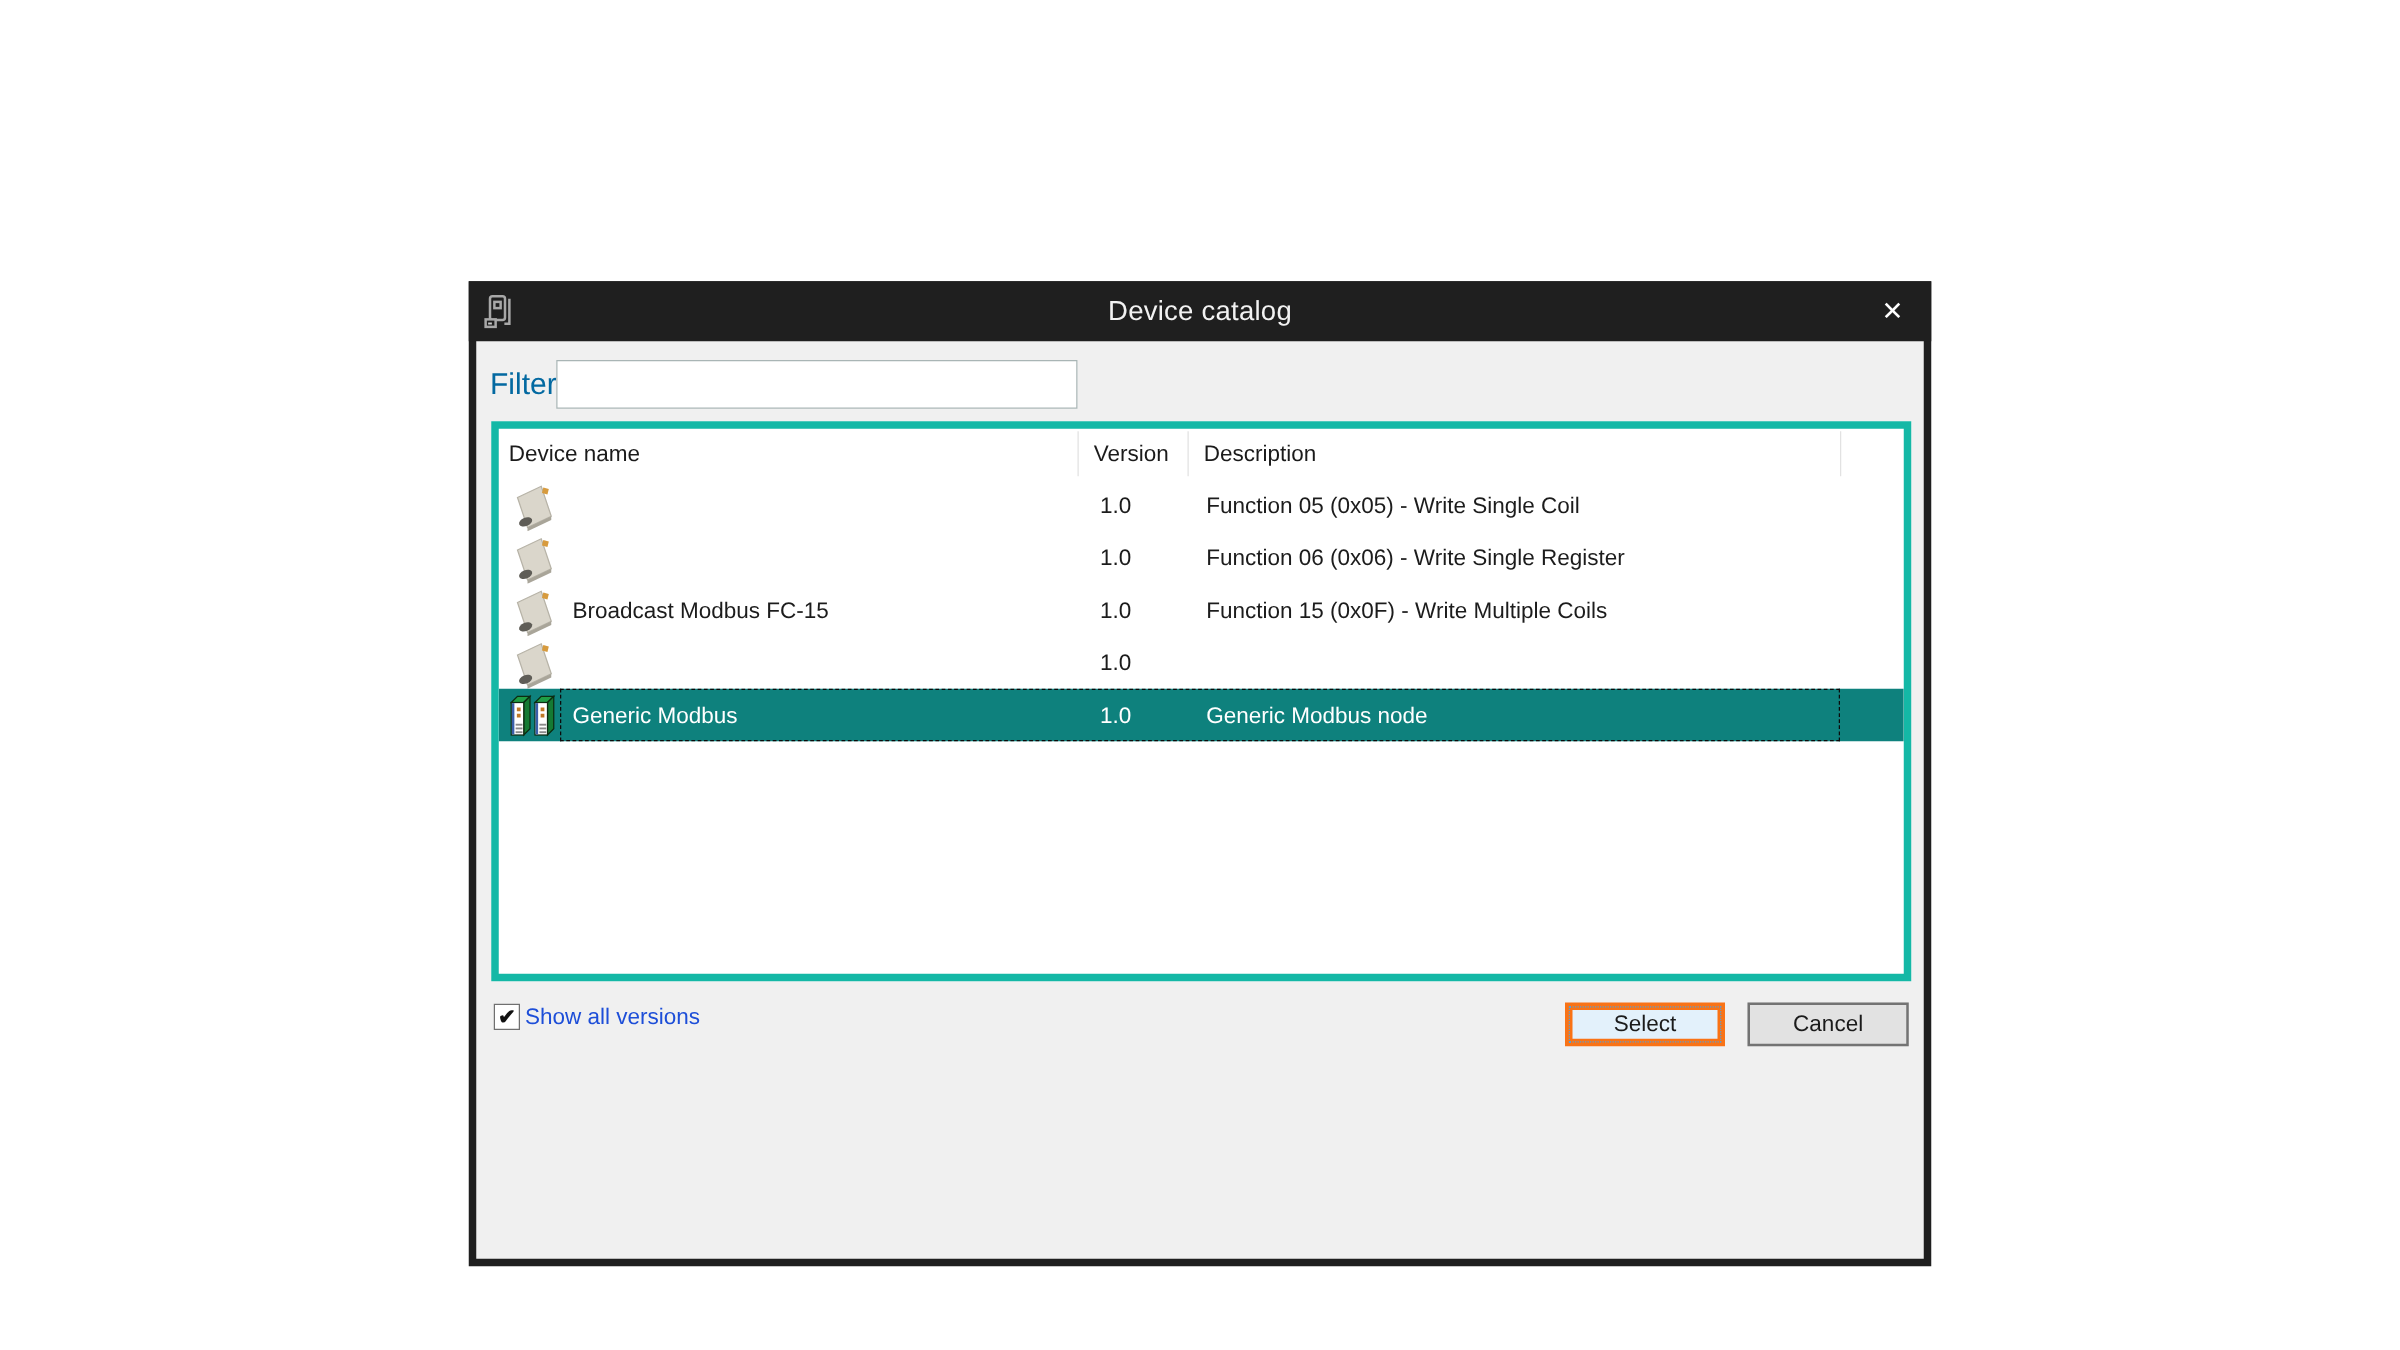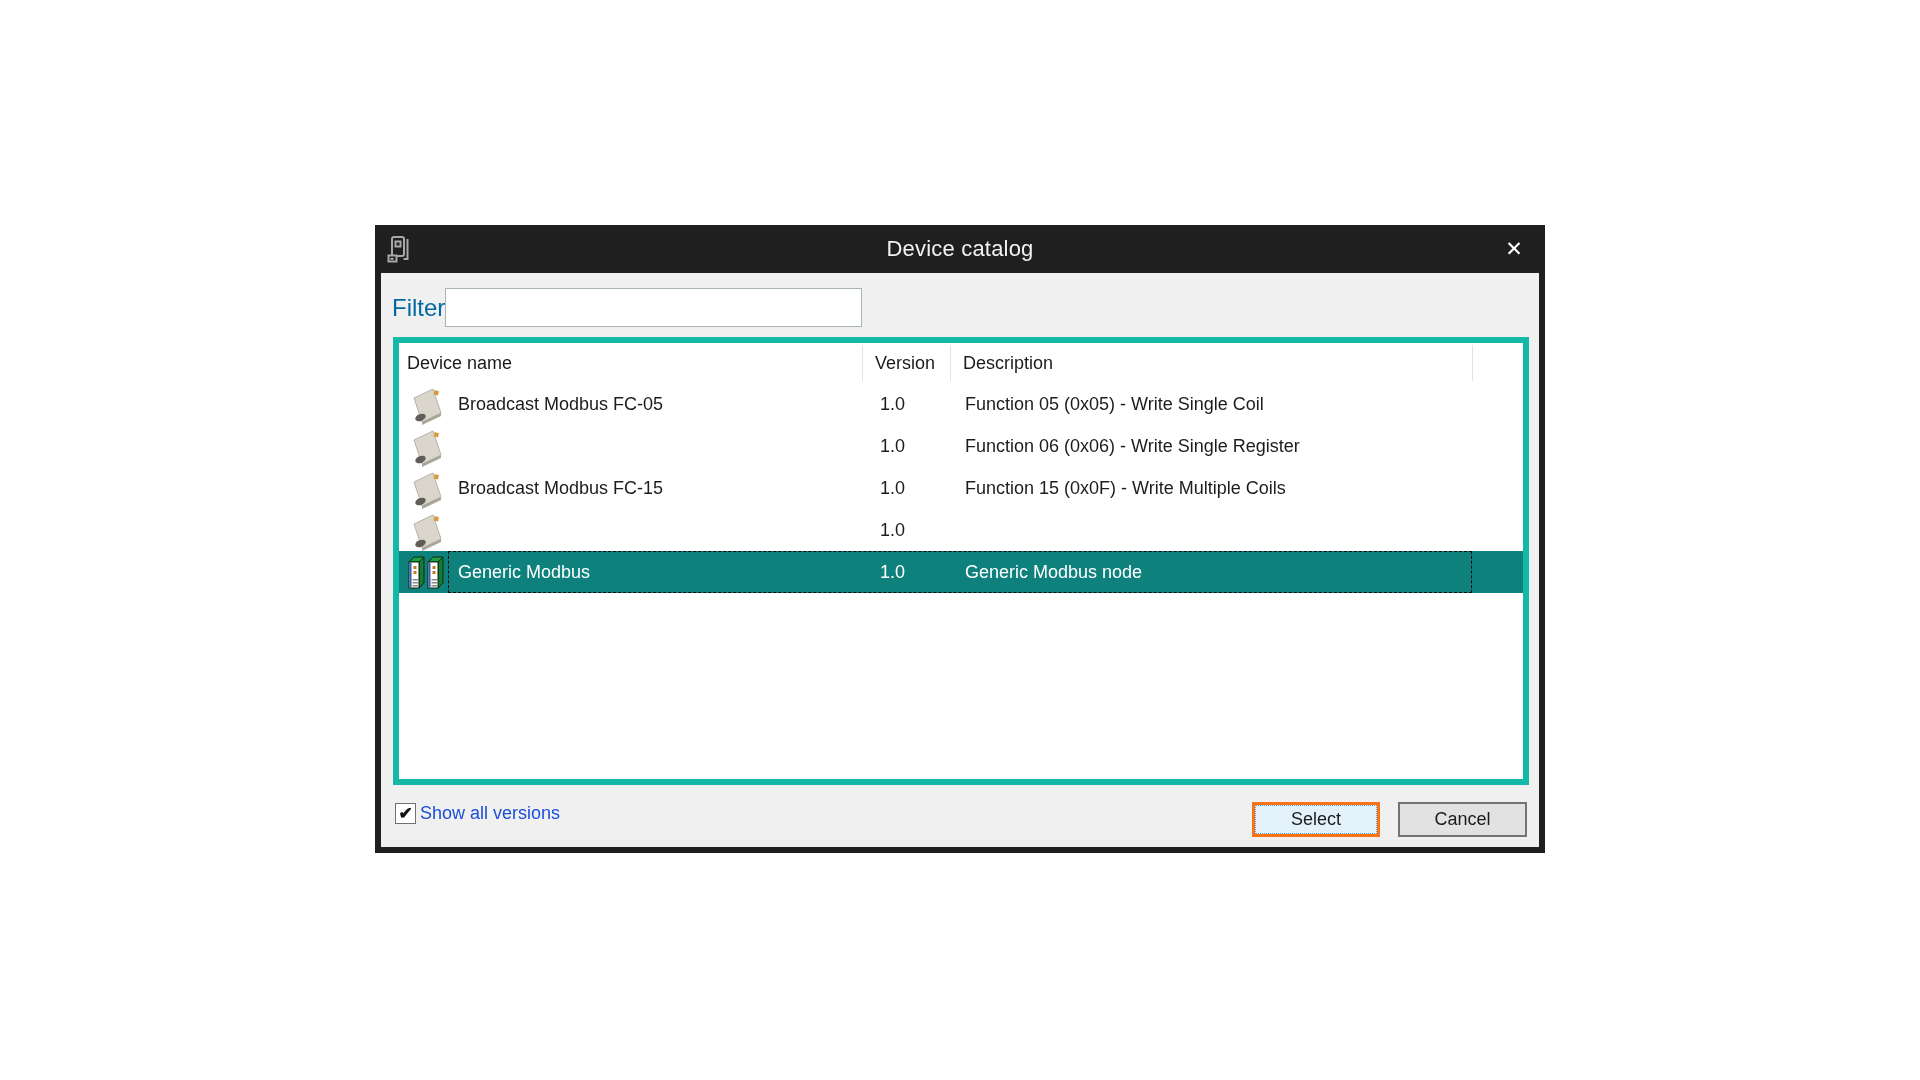--- a/index.html
+++ b/index.html
@@ -1,19 +1,19 @@
 <!DOCTYPE html>
 <html><head>
 <meta charset="utf-8">
 <style>
   * { margin:0; padding:0; box-sizing:border-box; }
   html,body { width:1920px; height:1080px; background:#ffffff; font-family:"Liberation Sans", sans-serif; }
   .canvas { position:relative; width:1920px; height:1080px; background:#ffffff; overflow:hidden; }
 
-  .dialog { position:absolute; left:375px; top:225px; width:1170px; height:628px;
+  .dialog { position:absolute; left:375px; top:225px; width:1170px; height:788px;
             background:#1f1f1f; }
 
   
   .titlebar { position:relative; height:48px; background:#1f1f1f; display:flex; align-items:center; }
   .app-icon { position:absolute; left:12px; top:9px; width:26px; height:30px; }
   .title { position:absolute; left:0; right:0; text-align:center; color:#f2f2f2;
            font-size:22px; letter-spacing:0.2px; }
   .close-btn { position:absolute; right:0; top:0; width:62px; height:48px; background:transparent;
                border:none; color:#ffffff; font-size:21px; cursor:pointer; display:flex;
                align-items:center; justify-content:center; }
@@ -51,21 +51,21 @@
   
   .checkbox-wrap { position:absolute; left:14px; top:530px; display:flex; align-items:center;
                    gap:4px; cursor:pointer; }
   .checkbox { width:21px; height:21px; background:#ffffff; border:1px solid #707070;
               display:flex; align-items:center; justify-content:center; font-size:17px;
               font-weight:bold; color:#111111; line-height:1; }
   .checkbox-label { font-size:18px; color:#1d4ed8; }
 
   .btn { position:absolute; top:529px; height:35px; font-size:18px; color:#1b1b1b;
          font-family:"Liberation Sans", sans-serif; cursor:pointer; }
-  .btn-select { left:871px; width:128px; background:#e3f1fb; border:3px solid #f97316;
+  .btn-select { left:871px; width:128px; background:#e3f1fb; border:6px solid #f97316;
                 outline:1px dotted #5a9fd4; outline-offset:-4px; }
   .btn-cancel { left:1017px; width:129px; background:#e2e2e2; border:2px solid #737373; }
 </style>
 </head>
 <body>
 
 <div class="canvas">
   <div class="dialog">
 
     <div class="titlebar">
@@ -102,21 +102,20 @@
   <div class="row">
     <span class="row-icon">
       <svg width="38" height="40" viewBox="0 0 38 40">
         <polygon points="6,13 25,4 33,28 14,37" fill="#dad6cb" stroke="#b7b3a7" stroke-width="1"></polygon>
         <polygon points="14,37 33,28 33,31 14,40" fill="#a9a599" stroke="none"></polygon>
         <rect x="26" y="5.5" width="4.5" height="4.5" fill="#d79b3e" transform="rotate(14 28 8)"></rect>
         <ellipse cx="12.5" cy="32.5" rx="5.5" ry="3.4" fill="#5f5d57" transform="rotate(-22 12.5 32.5)"></ellipse>
       </svg>
     </span>
 
-    <span class="cell cell-name">Broadcast Modbus FC-05</span>
     <span class="cell cell-version">1.0</span>
     <span class="cell cell-desc">Function 05 (0x05) - Write Single Coil</span>
 
   </div>
 
   <div class="row">
     <span class="row-icon">
       <svg width="38" height="40" viewBox="0 0 38 40">
         <polygon points="6,13 25,4 33,28 14,37" fill="#dad6cb" stroke="#b7b3a7" stroke-width="1"></polygon>
         <polygon points="14,37 33,28 33,31 14,40" fill="#a9a599" stroke="none"></polygon>

